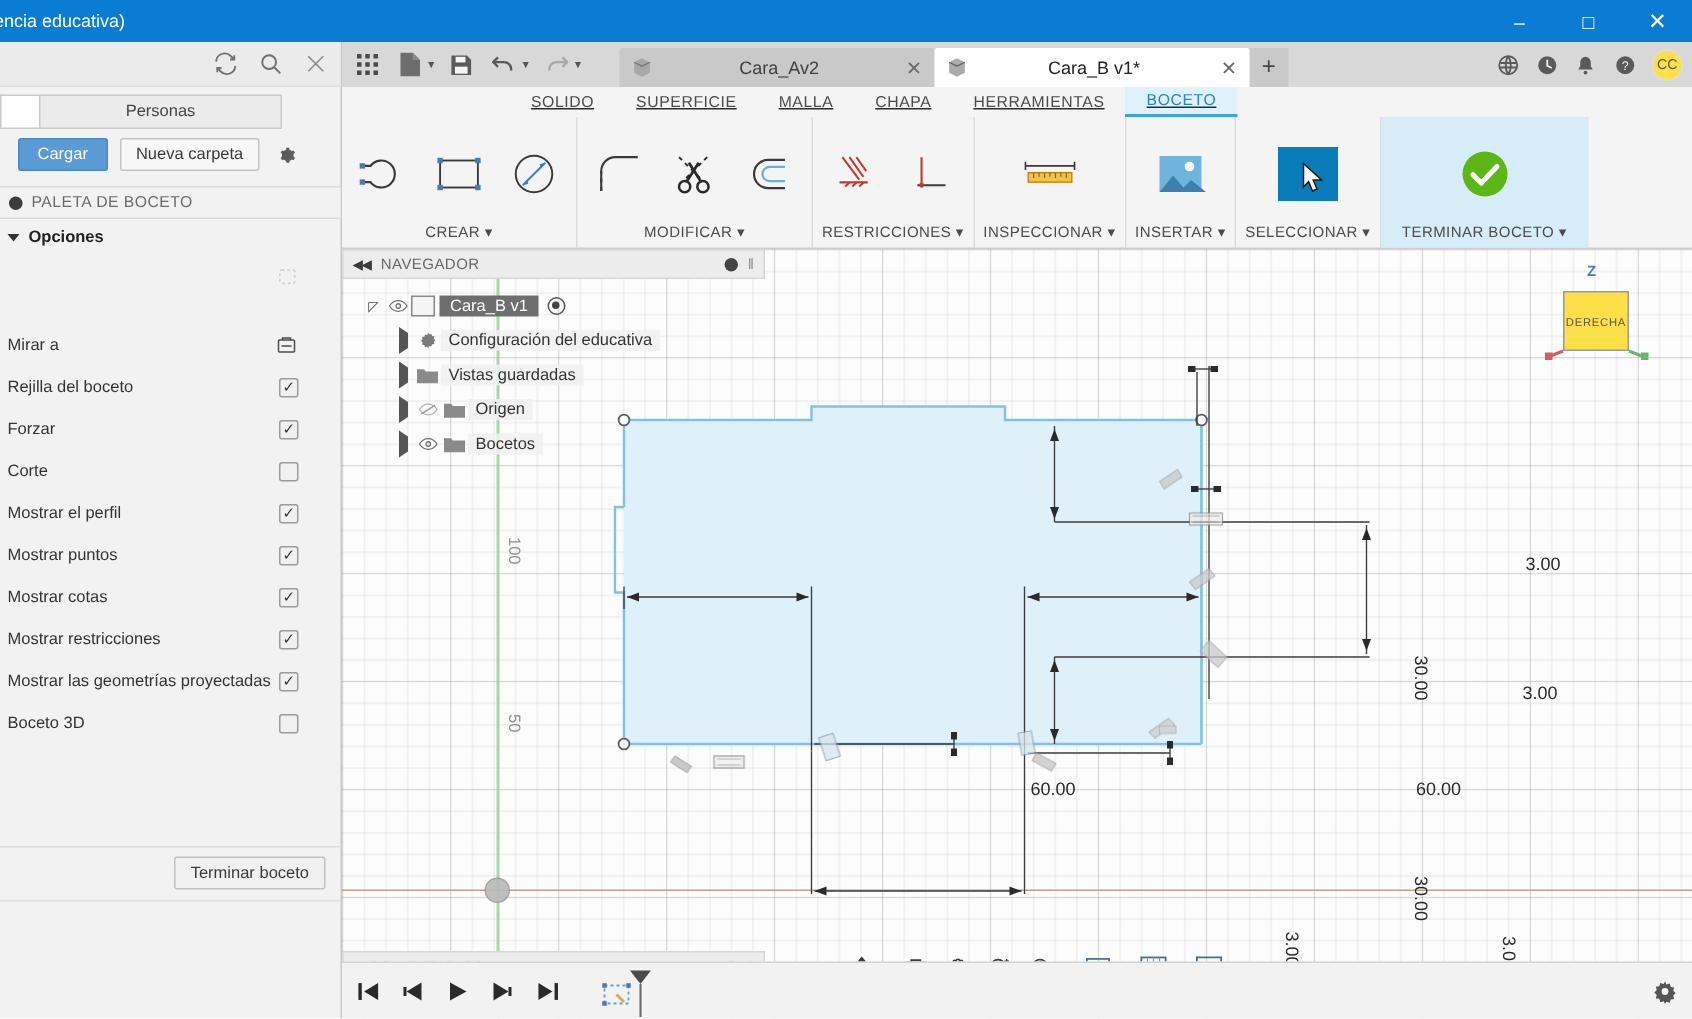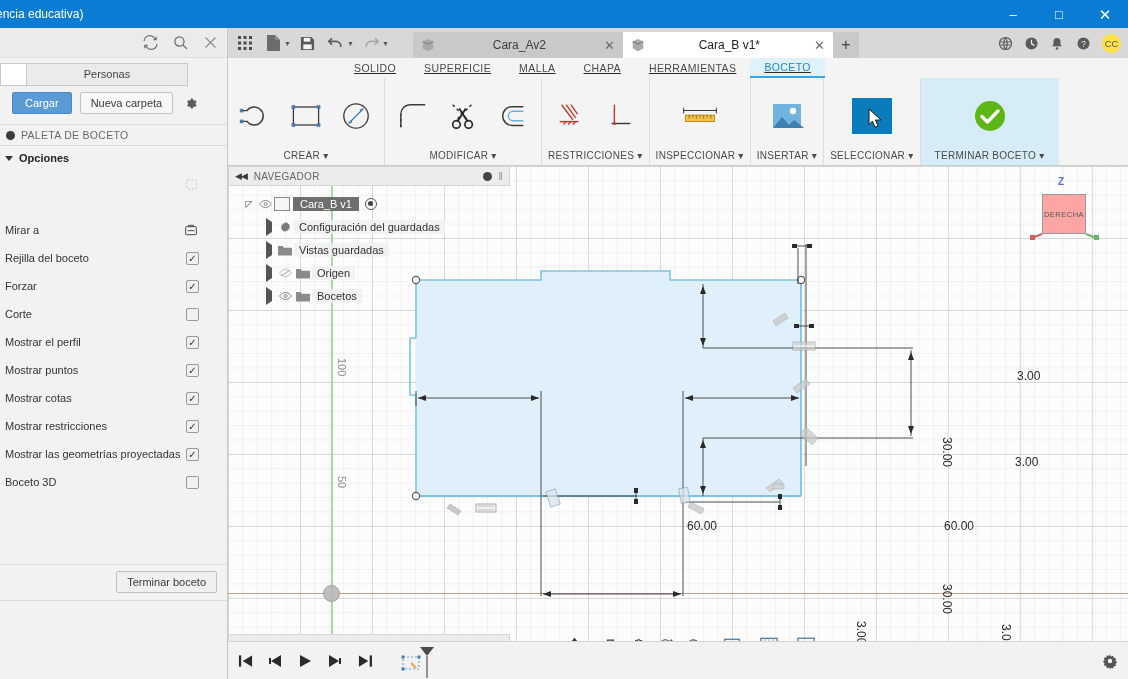--- a/index.html
+++ b/index.html
@@ -200,21 +200,21 @@
   .nrow.root .ntext { background: #6e6e6e; color: #fff; padding: 1px 7px; }
   .nrow .doc-ic { width:16px; height:14px; border:1px solid #888; background:#f5f5f5; margin-right:3px; }
   .nrow .radio { width: 12px; height: 12px; border: 1px solid #555; border-radius: 50%; margin-left: 6px; display:flex; align-items:center; justify-content:center; }
   .nrow .radio i { width:5px; height:5px; background:#444; border-radius:50%; display:block; }
   .tri-r { width:0;height:0;border-top:4px solid transparent;border-bottom:4px solid transparent;border-left:6px solid #555; }
 
   
   .viewcube { position: absolute; right: 26px; top: 10px; width: 74px; height: 66px; }
   .vc-face {
     position:absolute; left: 14px; top: 18px; width: 44px; height: 40px;
-    background: #fca5a5; border: 1px solid #9a9a9a;
+    background: #fde047; border: 1px solid #9a9a9a;
     display: flex; align-items: center; justify-content: center;
     font-size: 7.5px; color: #555; letter-spacing: .5px;
   }
   .vc-z { position:absolute; left:30px; top:0px; color:#5b6fd1; font-size:10px; font-weight:bold; }
 
   
   .commentbar {
     position: absolute; left: 0; top: 468px; width: 282px; height: 22px;
     background: #ececec; border: 1px solid #d6d6d6; display: flex; align-items: center;
     padding: 0 6px; gap: 7px; font-size: 10px; color: #666; letter-spacing: .3px;
@@ -745,21 +745,21 @@
               </span>
           </div>
           <div class="nrow" style="padding-left:34px;">
             <span class="arrow"><span class="tri-r"></span></span>
             <span class="folder">
               <svg width="13" height="13" viewBox="0 0 24 24" fill="#7a7a7a">
                   <circle cx="12" cy="12" r="3.4" fill="#f5f5f5"></circle>
                   <path d="M12 2l1.2 3.2 3.3-.9 1.1 3.2 3.3.4-.9 3.3 2.4 2.3-2.4 2.3.9 3.3-3.3.4-1.1 3.2-3.3-.9L12 26l-1.2-3.2-3.3.9-1.1-3.2-3.3-.4.9-3.3L1.6 14.5 4 12.2l-.9-3.3 3.3-.4L7.5 5.3l3.3.9z" transform="scale(.85) translate(2,1.2)"></path>
                 </svg>
             </span>
-            <span class="ntext">Configuración del guardadas</span>
+            <span class="ntext">Configuración del educativa</span>
           </div>
           <div class="nrow" style="padding-left:34px;">
             <span class="arrow"><span class="tri-r"></span></span>
             <span class="folder">
               <svg width="14" height="12" viewBox="0 0 18 14" fill="#8a8a8a">
                   <path d="M0 2h6l1.6 2H18v10H0z"></path>
                 </svg>
             </span>
             <span class="ntext">Vistas guardadas</span>
           </div>

